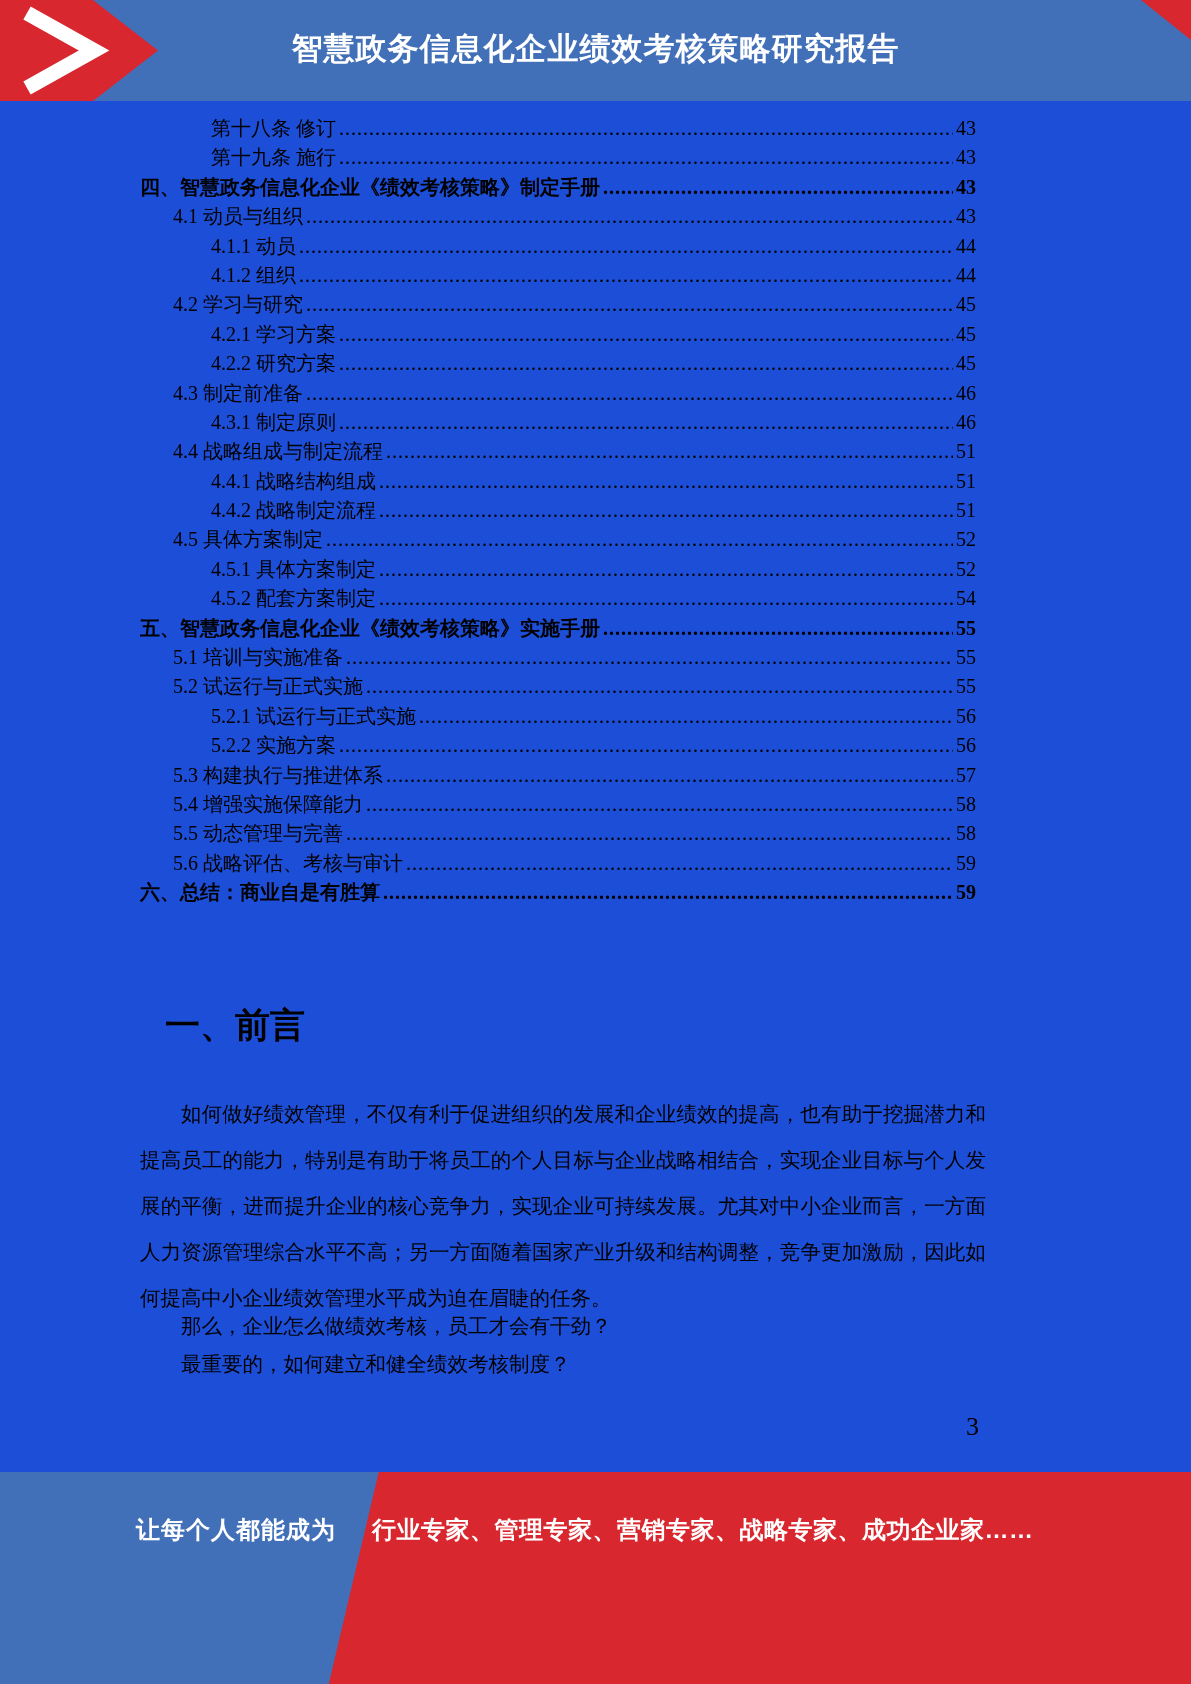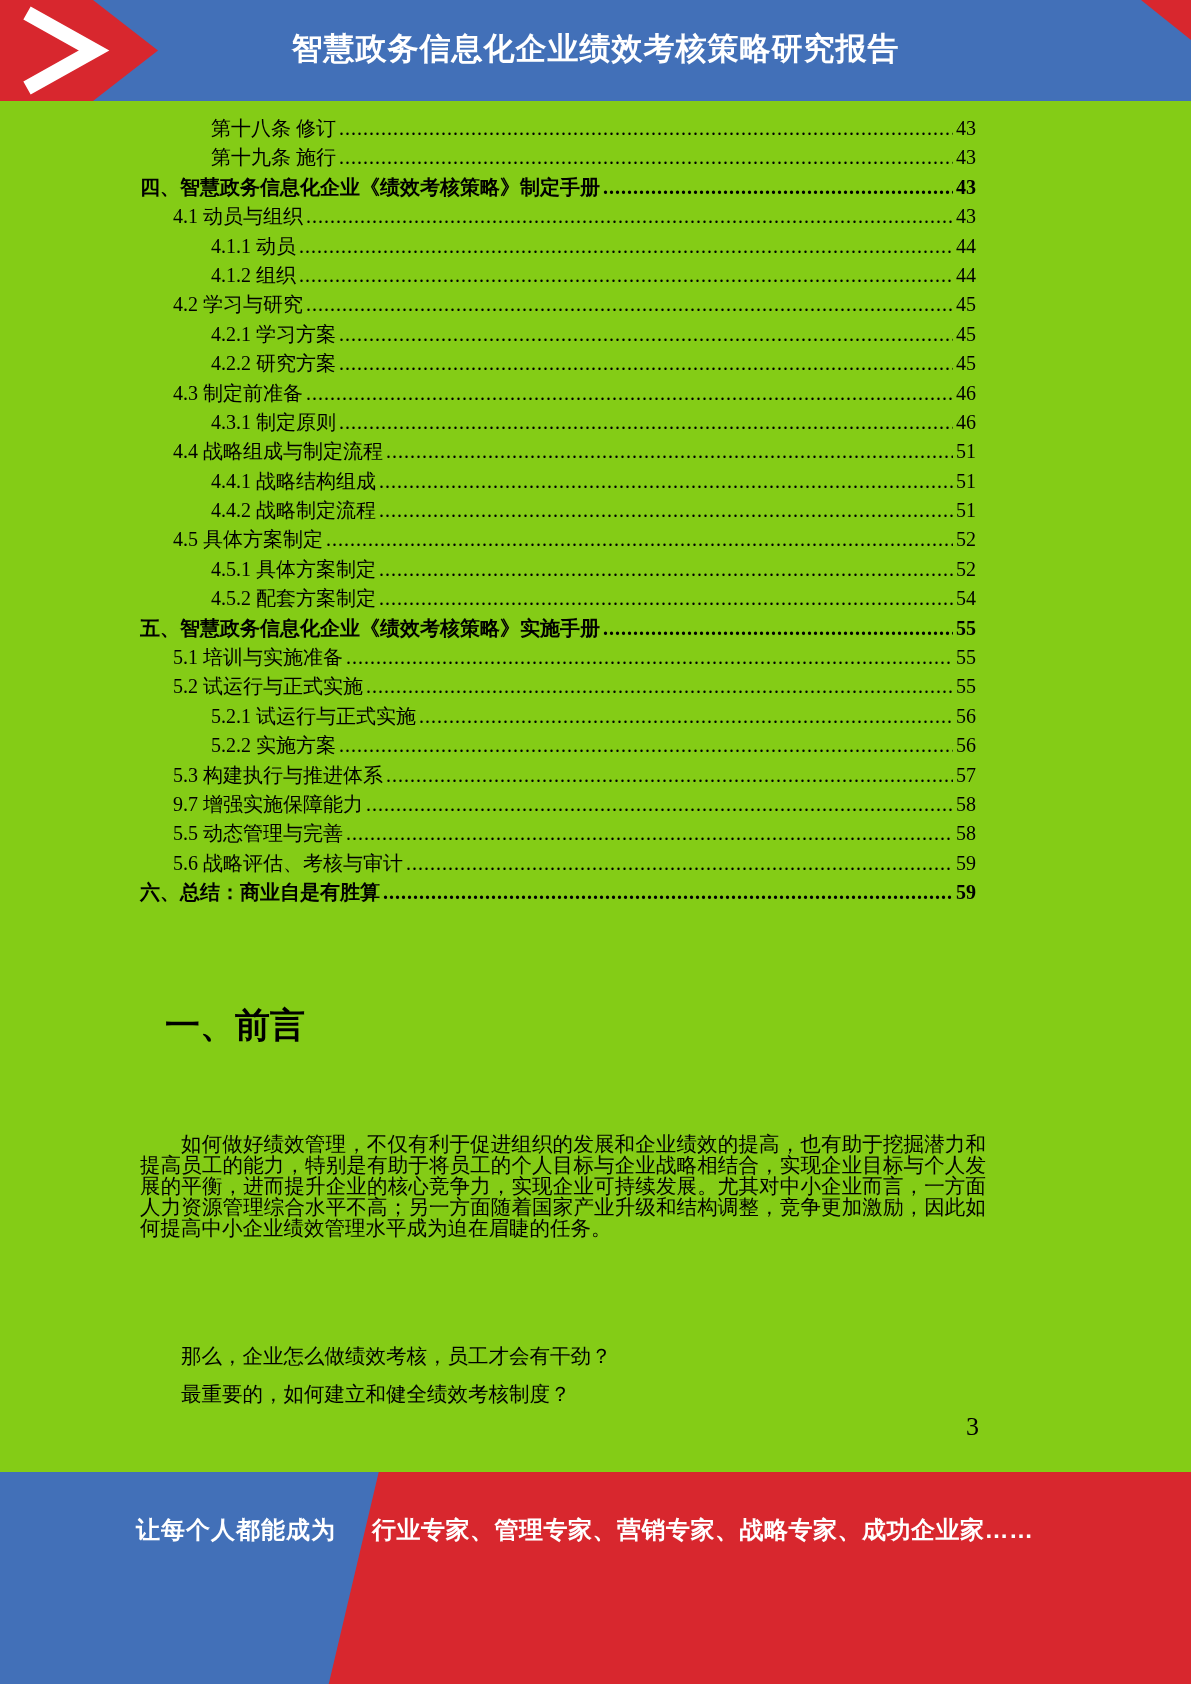--- a/index.html
+++ b/index.html
@@ -1,19 +1,19 @@
 <!DOCTYPE html>
 <html style="--accent_blue: #4270b8; --accent_red: #d8272e; --text: #000000; --white: #ffffff;"><head>
 <meta charset="utf-8">
 <style>
   * { margin:0; padding:0; box-sizing:border-box; }
   html,body { background:#e8e8e8; }
   .page {
     width:1191px; height:1684px; position:relative; margin:0 auto;
-    background:#84cc16; overflow:hidden;
+    background:#1d4ed8; overflow:hidden;
     font-family:"Liberation Serif","DejaVu Serif",serif; color:#000;
   }
 
   
   .header {
     position:absolute; top:0; left:0; width:100%; height:101px;
     background:var(--accent_blue,#4270b8);
   }
   .header-title {
     position:absolute; left:0; right:0; top:0; height:101px; line-height:98px;
@@ -46,21 +46,21 @@
   .toc-page { flex:0 0 auto; }
 
   
   .section-title {
     position:absolute; top:1002px; left:137px;
     font-family:"Liberation Sans","DejaVu Sans",sans-serif;
     font-size:35px; font-weight:bold;margin-left:28px;
   }
   .body-para {
     position:absolute; left:140px; width:846px;
-    font-size:20.5px; line-height:21px; text-align:justify; text-indent:2em;margin-top:43px;
+    font-size:20.5px; line-height:46px; text-align:justify; text-indent:2em;
   }
   #para-main { top:1091px; }
   #para-q1 { top:1303px; text-align:left; }
   #para-q2 { top:1341px; text-align:left; }
   .page-number { position:absolute; top:1412px; right:212px; font-size:26px; }
 
   
   .footer {
     position:absolute; left:0; bottom:0; width:100%; height:212px;
     background:var(--accent_blue,#4270b8);
@@ -230,21 +230,21 @@
     <span class="toc-page">56</span>
   </div>
 
   <div class="toc-row lvl2">
     <span class="toc-label">5.3 构建执行与推进体系</span>
     <span class="toc-leader"></span>
     <span class="toc-page">57</span>
   </div>
 
   <div class="toc-row lvl2">
-    <span class="toc-label">9.7 增强实施保障能力</span>
+    <span class="toc-label">5.4 增强实施保障能力</span>
     <span class="toc-leader"></span>
     <span class="toc-page">58</span>
   </div>
 
   <div class="toc-row lvl2">
     <span class="toc-label">5.5 动态管理与完善</span>
     <span class="toc-leader"></span>
     <span class="toc-page">58</span>
   </div>
 

